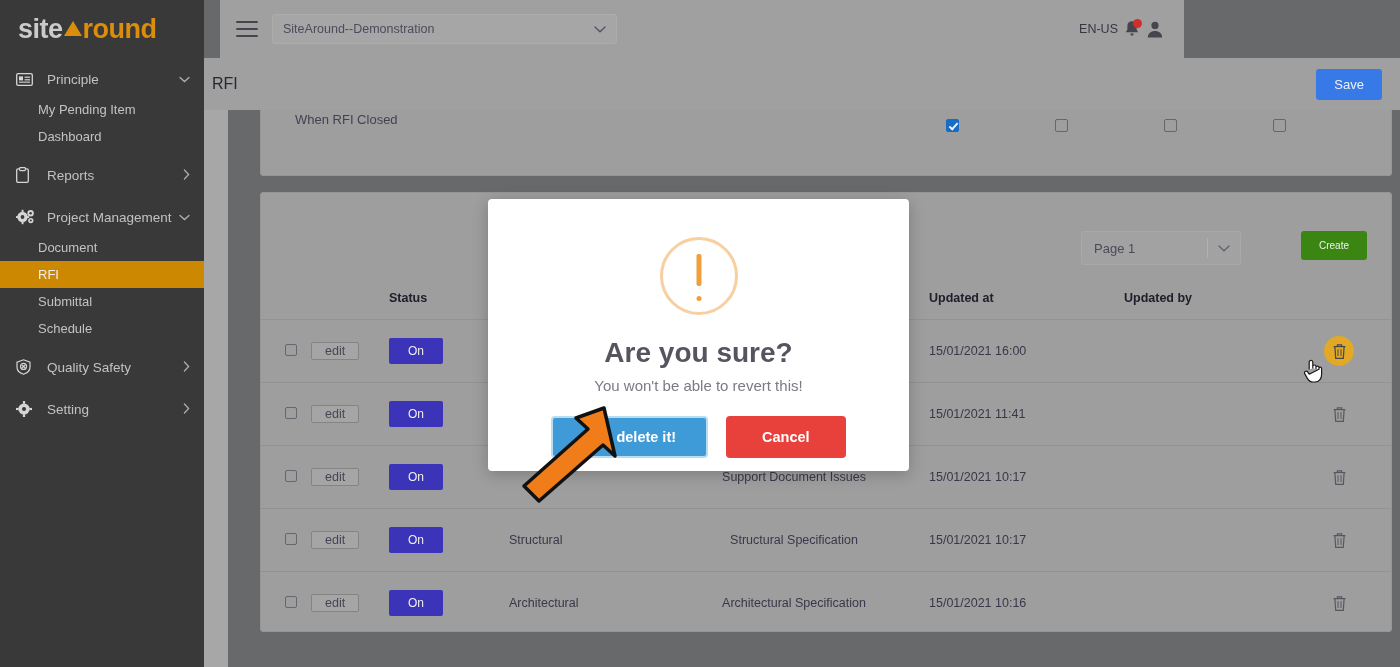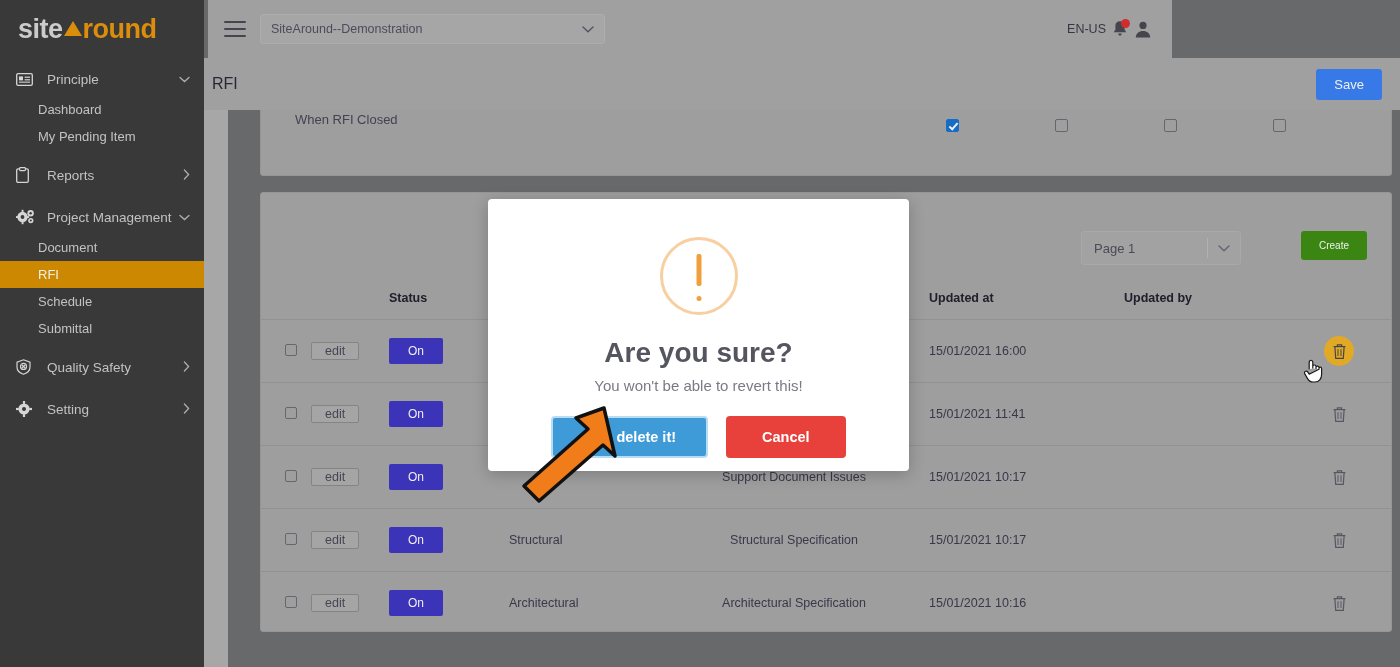--- a/index.html
+++ b/index.html
@@ -70,21 +70,21 @@
   }
   .nav-sub.active {
     background: #d99100;
     color: #ffffff;
   }
   .sp8 { height: 8px; }
   .sp4 { height: 4px; }
 
   
   .topbar {
-    position: absolute; left: 208px; top: 0;
+    position: absolute; left: 220px; top: 0;
     width: 964px; height: 58px;
     background: #ababab;
     display: flex; align-items: center;
     z-index: 3;
   }
   .hamburger {
     width: 22px; height: 16px;
     margin-left: 16px; margin-right: 14px;
     display: flex; flex-direction: column; justify-content: space-between;
     cursor: pointer;
@@ -418,24 +418,24 @@
           </svg>
       </span>
       <span class="glabel">Principle</span>
       <span class="chev">
         <svg width="11" height="7" viewBox="0 0 11 7">
             <path d="M1 1.4 L5.5 5.6 L10 1.4" fill="none" stroke="#b8b8b8" stroke-width="1.3" stroke-linecap="round"></path>
           </svg>
       </span>
     </div>
     <div class="nav-sub">
+      <span>My Pending Item</span>
+    </div>
+    <div class="nav-sub">
       <span>Dashboard</span>
-    </div>
-    <div class="nav-sub">
-      <span>My Pending Item</span>
     </div>
 
     <div class="sp8"></div>
 
     <div class="nav-group">
       <span class="gicon">
         <svg width="13" height="16" viewBox="0 0 13 16">
             <rect x="0.7" y="1.9" width="11.6" height="13.4" rx="1.3" fill="none" stroke="#e3e3e3" stroke-width="1.3"></rect>
             <rect x="3.6" y="0.6" width="5.8" height="3" rx="0.8" fill="#3d3d3d" stroke="#e3e3e3" stroke-width="1.2"></rect>
           </svg>
@@ -472,24 +472,24 @@
           </svg>
       </span>
     </div>
     <div class="nav-sub">
       <span>Document</span>
     </div>
     <div class="nav-sub active">
       <span>RFI</span>
     </div>
     <div class="nav-sub">
+      <span>Submittal</span>
+    </div>
+    <div class="nav-sub">
       <span>Schedule</span>
-    </div>
-    <div class="nav-sub">
-      <span>Submittal</span>
     </div>
 
     <div class="sp8"></div>
 
     <div class="nav-group">
       <span class="gicon">
         <svg width="15" height="16" viewBox="0 0 15 16">
             <path d="M7.5 0.8 L14 3.2 V8 C14 11.6 11 14.2 7.5 15.3 C4 14.2 1 11.6 1 8 V3.2 Z" fill="none" stroke="#e3e3e3" stroke-width="1.2"></path>
             <circle cx="7.5" cy="7.4" r="3" fill="none" stroke="#e3e3e3" stroke-width="1.2"></circle>
             <path d="M5.9 5.8 L9.1 9" stroke="#e3e3e3" stroke-width="1.2"></path>

